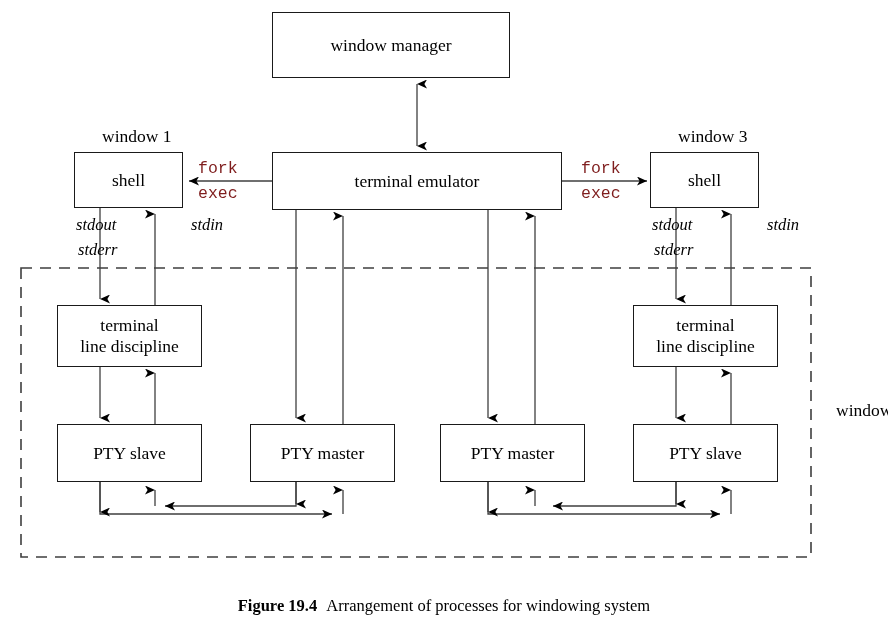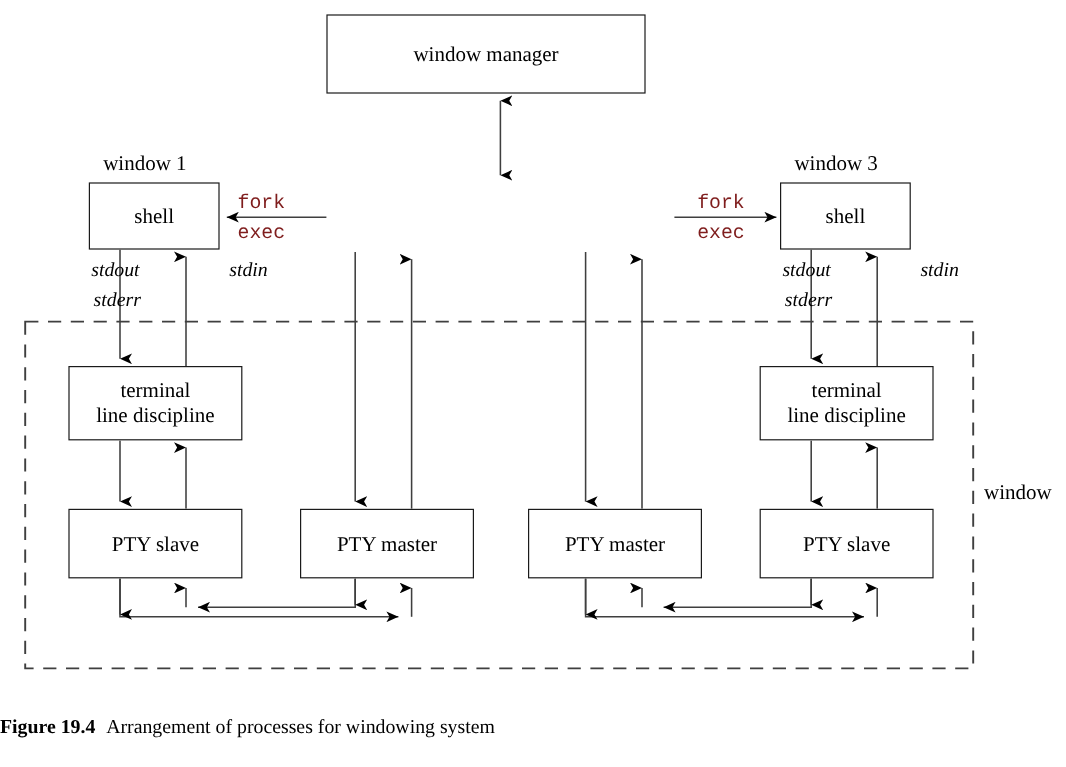--- a/index.html
+++ b/index.html
@@ -46,20 +46,21 @@
     padding: 0 4px;
     white-space: pre-line;
   }
   .plain-label {
     position: absolute;
     font-family: "Liberation Serif", "DejaVu Serif", serif;
     font-size: 17.5px;
     color: #000000;
     white-space: nowrap;
     z-index: 4;
+    margin-left: 16px;
   }
   .mono-label {
     position: absolute;
     font-family: "Liberation Mono", "DejaVu Sans Mono", monospace;
     font-size: 16.5px;
     color: #7f1d1d;
     white-space: nowrap;
     z-index: 4;
   }
   .italic-label {
@@ -70,21 +71,21 @@
     color: #000000;
     white-space: nowrap;
     z-index: 4;
     margin-left: 28px;
   }
   .caption {
     position: absolute;
     left: 0;
     top: 596px;
     width: 888px;
-    text-align: left;
+    text-align: center;
     font-family: "Liberation Serif", "DejaVu Serif", serif;
     font-size: 16.5px;
     color: #000000;
     z-index: 4;
   }
   .caption .fig-num {
     font-weight: bold;
   }
   .caption .fig-text {
     margin-left: 9px;
@@ -147,24 +148,27 @@
       <line x1="488" y1="482" x2="488" y2="512" marker-end="url(#ah-down)"></line>
       <path d="M676,482 L676,506 L553,506" marker-end="url(#ah-side)"></path>
       <line x1="676" y1="482" x2="676" y2="504" marker-end="url(#ah-down)"></line>
       <line x1="535" y1="506" x2="535" y2="490" marker-end="url(#ah-up)"></line>
       <line x1="731" y1="514" x2="731" y2="490" marker-end="url(#ah-up)"></line>
     </g>
 
     <rect x="21" y="268" width="790" height="289" fill="none" stroke="#3f3f3f" stroke-width="1.6" stroke-dasharray="11 8"></rect>
   </svg>
 
-  <div class="node-box" style="left:272px; top:12px; width:266px; height:66px;">
+  <div class="node-box" style="left:272px; top:12px; width:238px; height:66px;">
     <span class="node-label">window manager</span>
   </div>
 
+  <div class="node-box" style="left:272px; top:152px; width:290px; height:58px;">
+    <span class="node-label">terminal emulator</span>
+  </div>
 
   <div class="node-box" style="left:74px; top:152px; width:109px; height:56px;">
     <span class="node-label">shell</span>
   </div>
 
   <div class="node-box" style="left:650px; top:152px; width:109px; height:56px;">
     <span class="node-label">shell</span>
   </div>
 
   <div class="node-box" style="left:57px; top:305px; width:145px; height:62px;">

